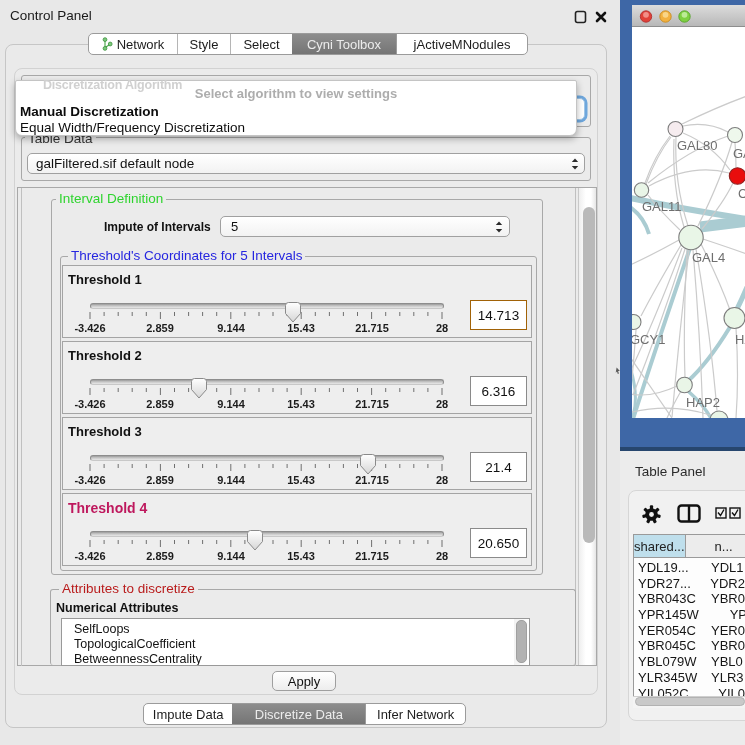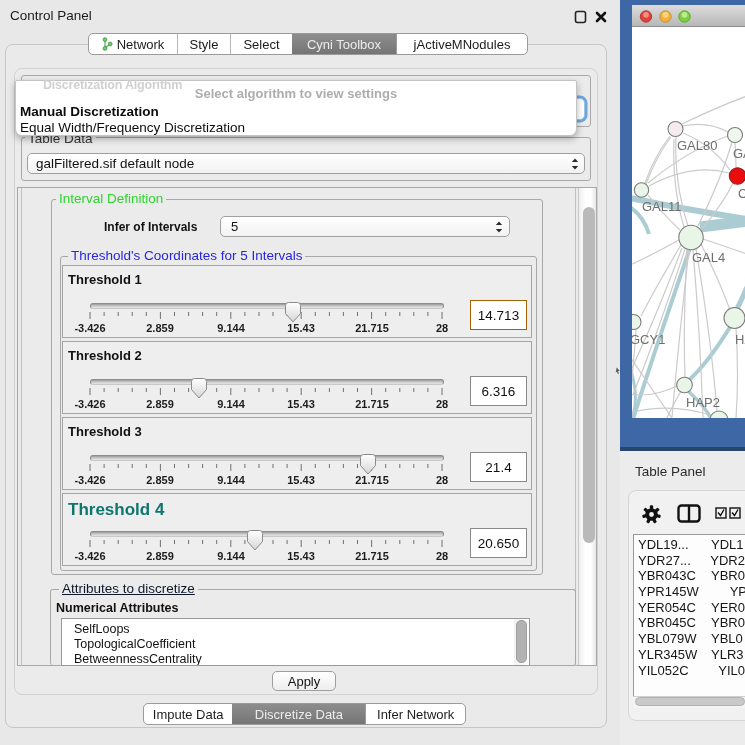--- a/index.html
+++ b/index.html
@@ -50,21 +50,21 @@
 <div class="abs" style="left:17px;top:187px;width:580px;height:479px;background:#ebebeb;border:1px solid #a8a8a8;overflow:hidden;">
 </div>
 <div class="abs" style="left:21px;top:188px;width:555px;height:478px;border-left:1px solid #c0c0c0;border-right:1px solid #c0c0c0;"></div>
 
 <div class="abs" style="left:578px;top:188px;width:18px;height:477px;background:linear-gradient(90deg,#eee,#fff 40%,#fff 70%,#e6e6e6);border-left:1px solid #c9c9c9;"></div>
 <div class="abs" style="left:583px;top:207px;width:12px;height:336px;background:#b9b9b9;border-radius:6px;"></div>
 
 <div class="abs" style="left:51px;top:199px;width:492px;height:376px;border:1px solid #a8a8a8;border-radius:3px;"></div>
 <div class="grouptitle" style="left:56px;top:191px;color:#2ed42e;">Interval Definition</div>
 
-<div class="abs" style="left:104px;top:220px;font-size:12px;font-weight:bold;color:#111;">Infer of Intervals</div>
+<div class="abs" style="left:104px;top:220px;font-size:12px;font-weight:bold;color:#111;">Impute of Intervals</div>
 <div class="abs" style="left:220px;top:216px;width:290px;height:21px;background:linear-gradient(#ffffff,#f2f2f2);border:1px solid #a0a0a0;border-radius:5px;"></div>
 <div class="abs" style="left:231px;top:219px;font-size:13px;color:#111;">5</div>
 <svg class="abs" style="left:494px;top:221px;" width="10" height="12" viewBox="0 0 10 12">
   <path d="M5,0.5 L8.2,4 H1.8 Z" fill="#2b2b2b"></path>
     <path d="M5,11.5 L8.2,8 H1.8 Z" fill="#2b2b2b"></path>
 </svg>
 
 <div class="abs" style="left:60px;top:256px;width:477px;height:315px;border:1px solid #a8a8a8;border-radius:3px;"></div>
 <div class="grouptitle" style="left:68px;top:248px;color:#2626e0;">Threshold's Coordinates for 5 Intervals</div>
 
@@ -203,21 +203,21 @@
 <defs>
       <linearGradient id="tg417" x1="0" y1="0" x2="0" y2="1">
         <stop offset="0" stop-color="#ffffff"></stop>
         <stop offset="1" stop-color="#d6d6d6"></stop>
       </linearGradient>
     </defs>
 <path d="M1.5,4.5 Q1.5,1.5 4.5,1.5 L13.5,1.5 Q16.5,1.5 16.5,4.5 L16.5,12.5 L9,21 L1.5,12.5 Z" fill="url(#tg417)" stroke="#8a8a8a" stroke-width="1"></path>
   </svg>
 <div class="abs" style="left:470px;top:452px;width:57px;height:30px;background:#fff;border:1px solid #8a8a8a;text-align:center;font-size:13.5px;color:#111;line-height:29px;">21.4</div>
 <div class="abs" style="left:62px;top:493px;width:470px;height:73px;background:#eeeeee;border:1px solid #a4a4a4;"></div>
-<div class="abs" style="left:68px;top:500px;font-size:17px;font-weight:bold;color:#0f766e;">Threshold 4</div>
+<div class="abs" style="left:68px;top:500px;font-size:14px;font-weight:bold;color:#be185d;">Threshold 4</div>
 <div class="abs" style="left:90px;top:531px;width:354px;height:6px;background:linear-gradient(#9a9a9a 0%,#c6c6c6 45%,#e8e8e8 100%);border-radius:3px;border:1px solid #8d8d8d;border-bottom-color:#c8c8c8;"></div>
 <svg class="abs" style="left:60px;top:540px;" width="400" height="9" viewBox="0 0 400 9">
     <line x1="30.0" y1="0" x2="30.0" y2="7" stroke="#6f6f6f" stroke-width="1"></line>
     <line x1="44.1" y1="0" x2="44.1" y2="4" stroke="#6f6f6f" stroke-width="1"></line>
     <line x1="58.2" y1="0" x2="58.2" y2="4" stroke="#6f6f6f" stroke-width="1"></line>
     <line x1="72.2" y1="0" x2="72.2" y2="4" stroke="#6f6f6f" stroke-width="1"></line>
     <line x1="86.3" y1="0" x2="86.3" y2="4" stroke="#6f6f6f" stroke-width="1"></line>
     <line x1="100.4" y1="0" x2="100.4" y2="7" stroke="#6f6f6f" stroke-width="1"></line>
     <line x1="114.5" y1="0" x2="114.5" y2="4" stroke="#6f6f6f" stroke-width="1"></line>
     <line x1="128.6" y1="0" x2="128.6" y2="4" stroke="#6f6f6f" stroke-width="1"></line>
@@ -251,21 +251,21 @@
       <linearGradient id="tg493" x1="0" y1="0" x2="0" y2="1">
         <stop offset="0" stop-color="#ffffff"></stop>
         <stop offset="1" stop-color="#d6d6d6"></stop>
       </linearGradient>
     </defs>
 <path d="M1.5,4.5 Q1.5,1.5 4.5,1.5 L13.5,1.5 Q16.5,1.5 16.5,4.5 L16.5,12.5 L9,21 L1.5,12.5 Z" fill="url(#tg493)" stroke="#8a8a8a" stroke-width="1"></path>
   </svg>
 <div class="abs" style="left:470px;top:528px;width:57px;height:30px;background:#fff;border:1px solid #8a8a8a;text-align:center;font-size:13.5px;color:#111;line-height:29px;">20.650</div>
 
 <div class="abs" style="left:50px;top:589px;width:526px;height:76px;border:1px solid #a8a8a8;border-radius:3px;border-bottom:none;"></div>
-<div class="grouptitle" style="left:59px;top:581px;color:#0f172a;text-decoration:underline;">Attributes to discretize</div>
+<div class="grouptitle" style="left:59px;top:581px;color:#b91c1c;">Attributes to discretize</div>
 <div class="abs" style="left:56px;top:601px;font-size:12.5px;font-weight:bold;color:#111;">Numerical Attributes</div>
 <div class="abs" style="left:61px;top:618px;width:469px;height:48px;background:#fff;border:1px solid #999;overflow:hidden;">
   <div style="font-size:12.5px;color:#111;padding:3px 0 0 12px;line-height:15px;">SelfLoops<br>TopologicalCoefficient<br>BetweennessCentrality</div>
 </div>
 <div class="abs" style="left:514px;top:619px;width:15px;height:46px;background:linear-gradient(90deg,#f2f2f2,#fff);"></div>
 <div class="abs" style="left:516px;top:620px;width:11px;height:43px;background:#b2b2b2;border-radius:5px;border:1px solid #a0a0a0;"></div>
 
 <div class="abs" style="left:272px;top:671px;width:64px;height:20px;background:linear-gradient(#ffffff,#ededed);border:1px solid #9f9f9f;border-radius:5px;text-align:center;font-size:13px;color:#111;line-height:19px;">Apply</div>
 
 <div class="abs" style="left:143px;top:703px;width:323px;height:22px;background:#fff;border:1px solid #9b9b9b;border-radius:5px;display:flex;font-size:13px;color:#1c1c1c;">
@@ -387,20 +387,24 @@
   <line x1="12" y1="2" x2="12" y2="17" stroke="#111" stroke-width="2.4"></line>
 </svg>
 <svg class="abs" style="left:715px;top:507px;" width="27" height="12" viewBox="0 0 27 12">
   <rect x="1" y="1" width="10" height="10" fill="none" stroke="#111" stroke-width="1.4"></rect>
   <path d="M3,5.5 L5.5,8.5 L9,2.5" stroke="#111" stroke-width="1.4" fill="none"></path>
   <rect x="15" y="1" width="10" height="10" fill="none" stroke="#111" stroke-width="1.4"></rect>
   <path d="M17,5.5 L19.5,8.5 L23,2.5" stroke="#111" stroke-width="1.4" fill="none"></path>
 </svg>
 
 <div class="abs" style="left:633px;top:534px;width:112px;height:174px;background:#fdfdfd;border:1px solid #9a9a9a;border-right:none;overflow:hidden;">
+  <div style="display:flex;height:23px;border-bottom:1px solid #9a9a9a;font-size:13px;color:#222;">
+    <div style="width:74px;background:#bfdfec;border-right:1px solid #9a9a9a;text-align:center;line-height:23px;">shared...</div>
+    <div style="width:120px;background:#ececec;line-height:23px;padding-left:29px;">n...</div>
+  </div>
   <div style="font-size:13px;color:#161616;padding-top:2px;">
     <div style="display:flex;height:15.7px;line-height:15.7px;">
         <div style="width:74px;padding-left:4px;">YDL19...</div>
         <div style="padding-left:3px;">YDL1</div>
       </div>
     <div style="display:flex;height:15.7px;line-height:15.7px;">
         <div style="width:74px;padding-left:4px;">YDR27...</div>
         <div style="padding-left:3px;">YDR2</div>
       </div>
     <div style="display:flex;height:15.7px;line-height:15.7px;">

